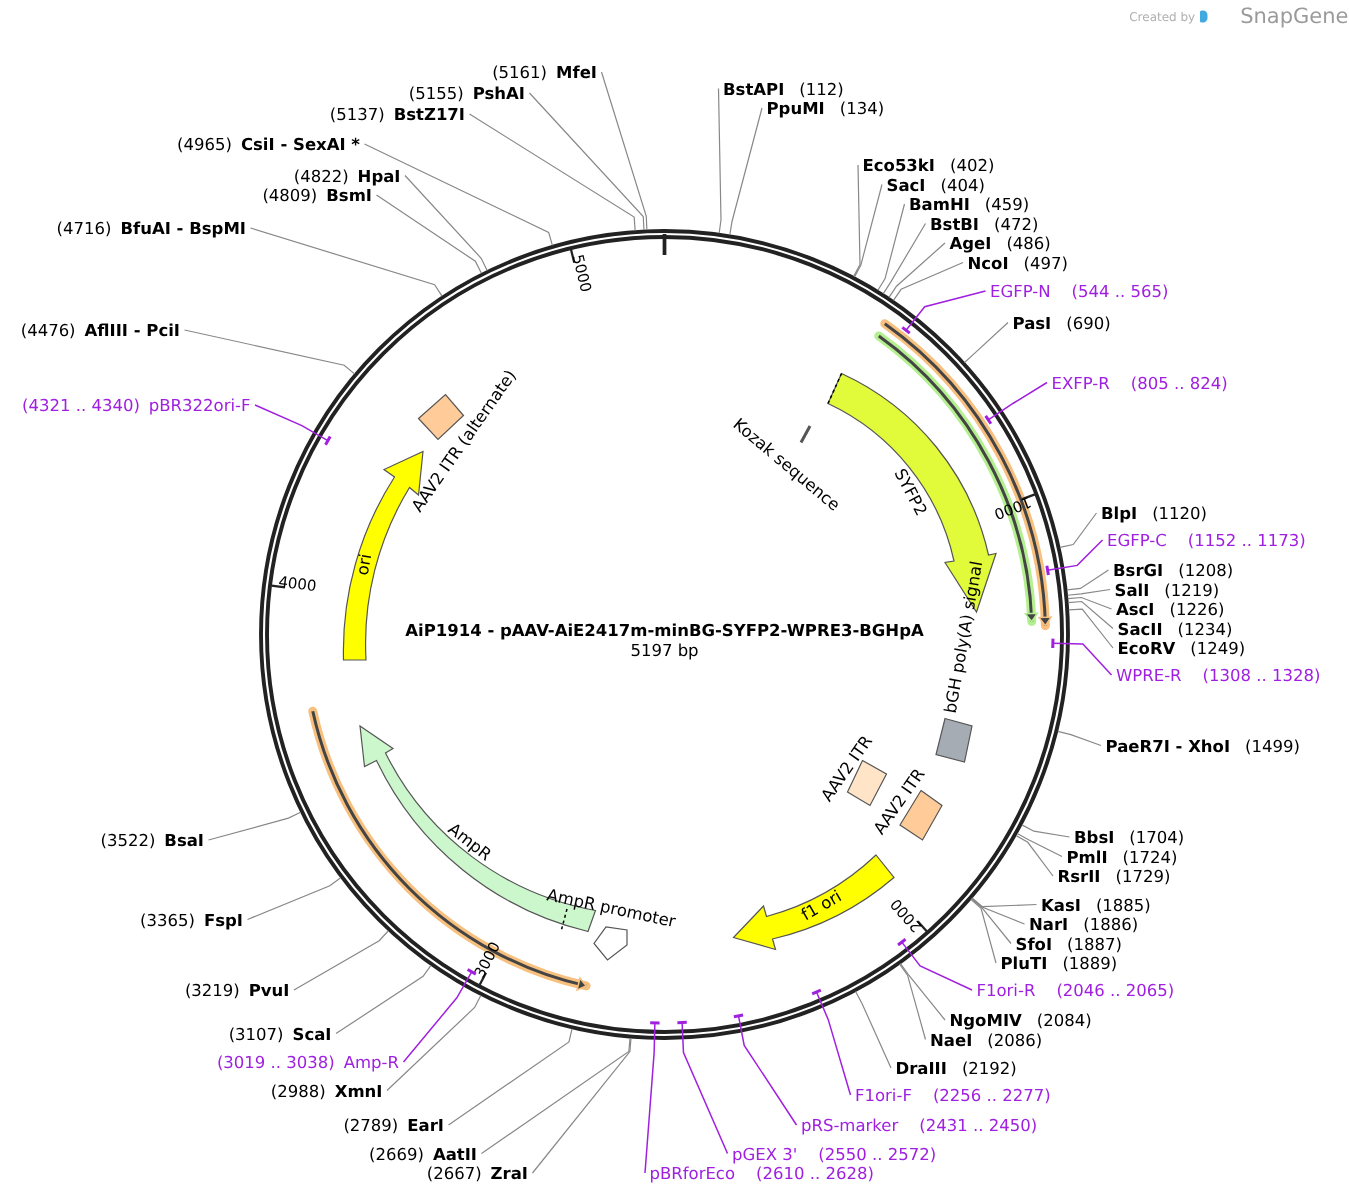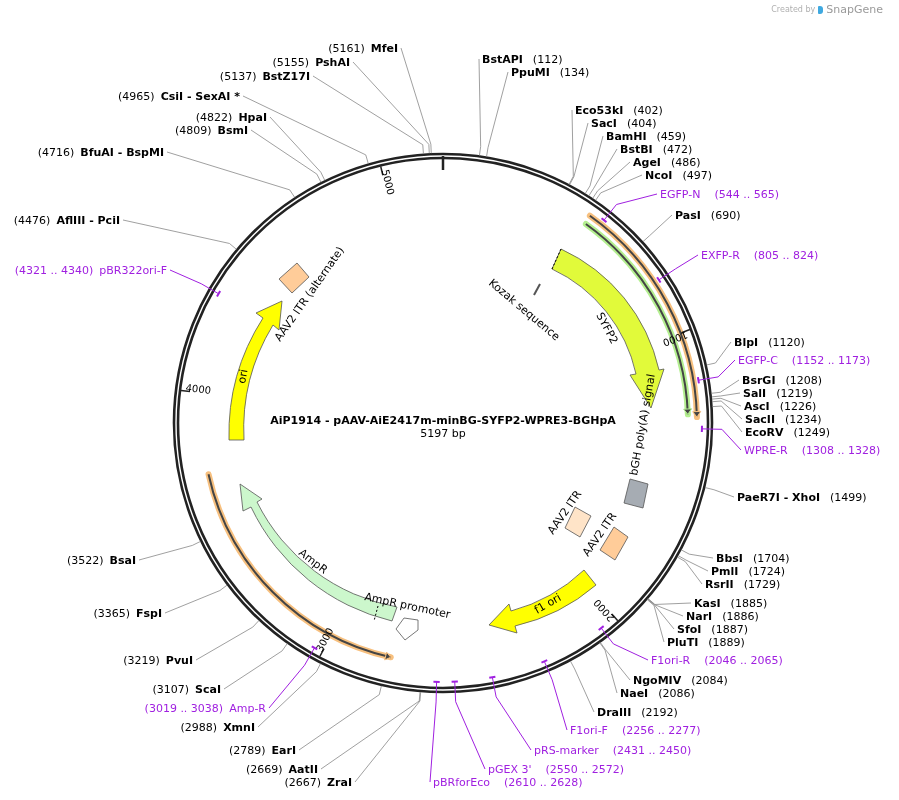--- a/index.html
+++ b/index.html
@@ -5,23 +5,23 @@
   html, body { margin:0; padding:0; background:#ffffff; }
   body { width:899px; height:800px; overflow:hidden; position:relative; font-family:"DejaVu Sans", sans-serif; }
   #map { position:absolute; left:0; top:0; }
   .site-name { font-weight:bold; font-size:11px; fill:#000; font-family:"DejaVu Sans", sans-serif; }
   .site-pos { font-size:11px; fill:#000; font-family:"DejaVu Sans", sans-serif; }
   .primer { font-size:11px; fill:#a020e0; font-family:"DejaVu Sans", sans-serif; }
   .feat-label { font-size:11px; fill:#000; font-family:"DejaVu Sans", sans-serif; }
   .tick-label { font-size:10px; fill:#000; font-family:"DejaVu Sans", sans-serif; }
   .title { font-weight:bold; font-size:11px; fill:#000; font-family:"DejaVu Sans", sans-serif; }
   .subtitle { font-size:11px; fill:#000; font-family:"DejaVu Sans", sans-serif; }
-  .credit { position:absolute; right:16px; top:3px; font-size:8px; color:#b0b0b0; font-family:"DejaVu Sans", sans-serif; display:flex; align-items:center; gap:3px; }
+  .credit { position:absolute; right:0; top:3px; font-size:8px; color:#b0b0b0; font-family:"DejaVu Sans", sans-serif; display:flex; align-items:center; gap:3px; }
   .credit .logo { width:5px; height:8px; background:#3fa9e0; border-radius:1px 3px 3px 1px; display:inline-block; }
-  .credit .brand { font-size:11px; color:#9a9a9a; }
+  .credit .brand { font-size:14px; color:#9a9a9a;margin-left:19px; }
 </style>
 </head>
 <body>
 
 <div class="credit">
   <span>Created by</span>
   <span class="logo"></span>
   <span class="brand">SnapGene</span>
 </div>
 

